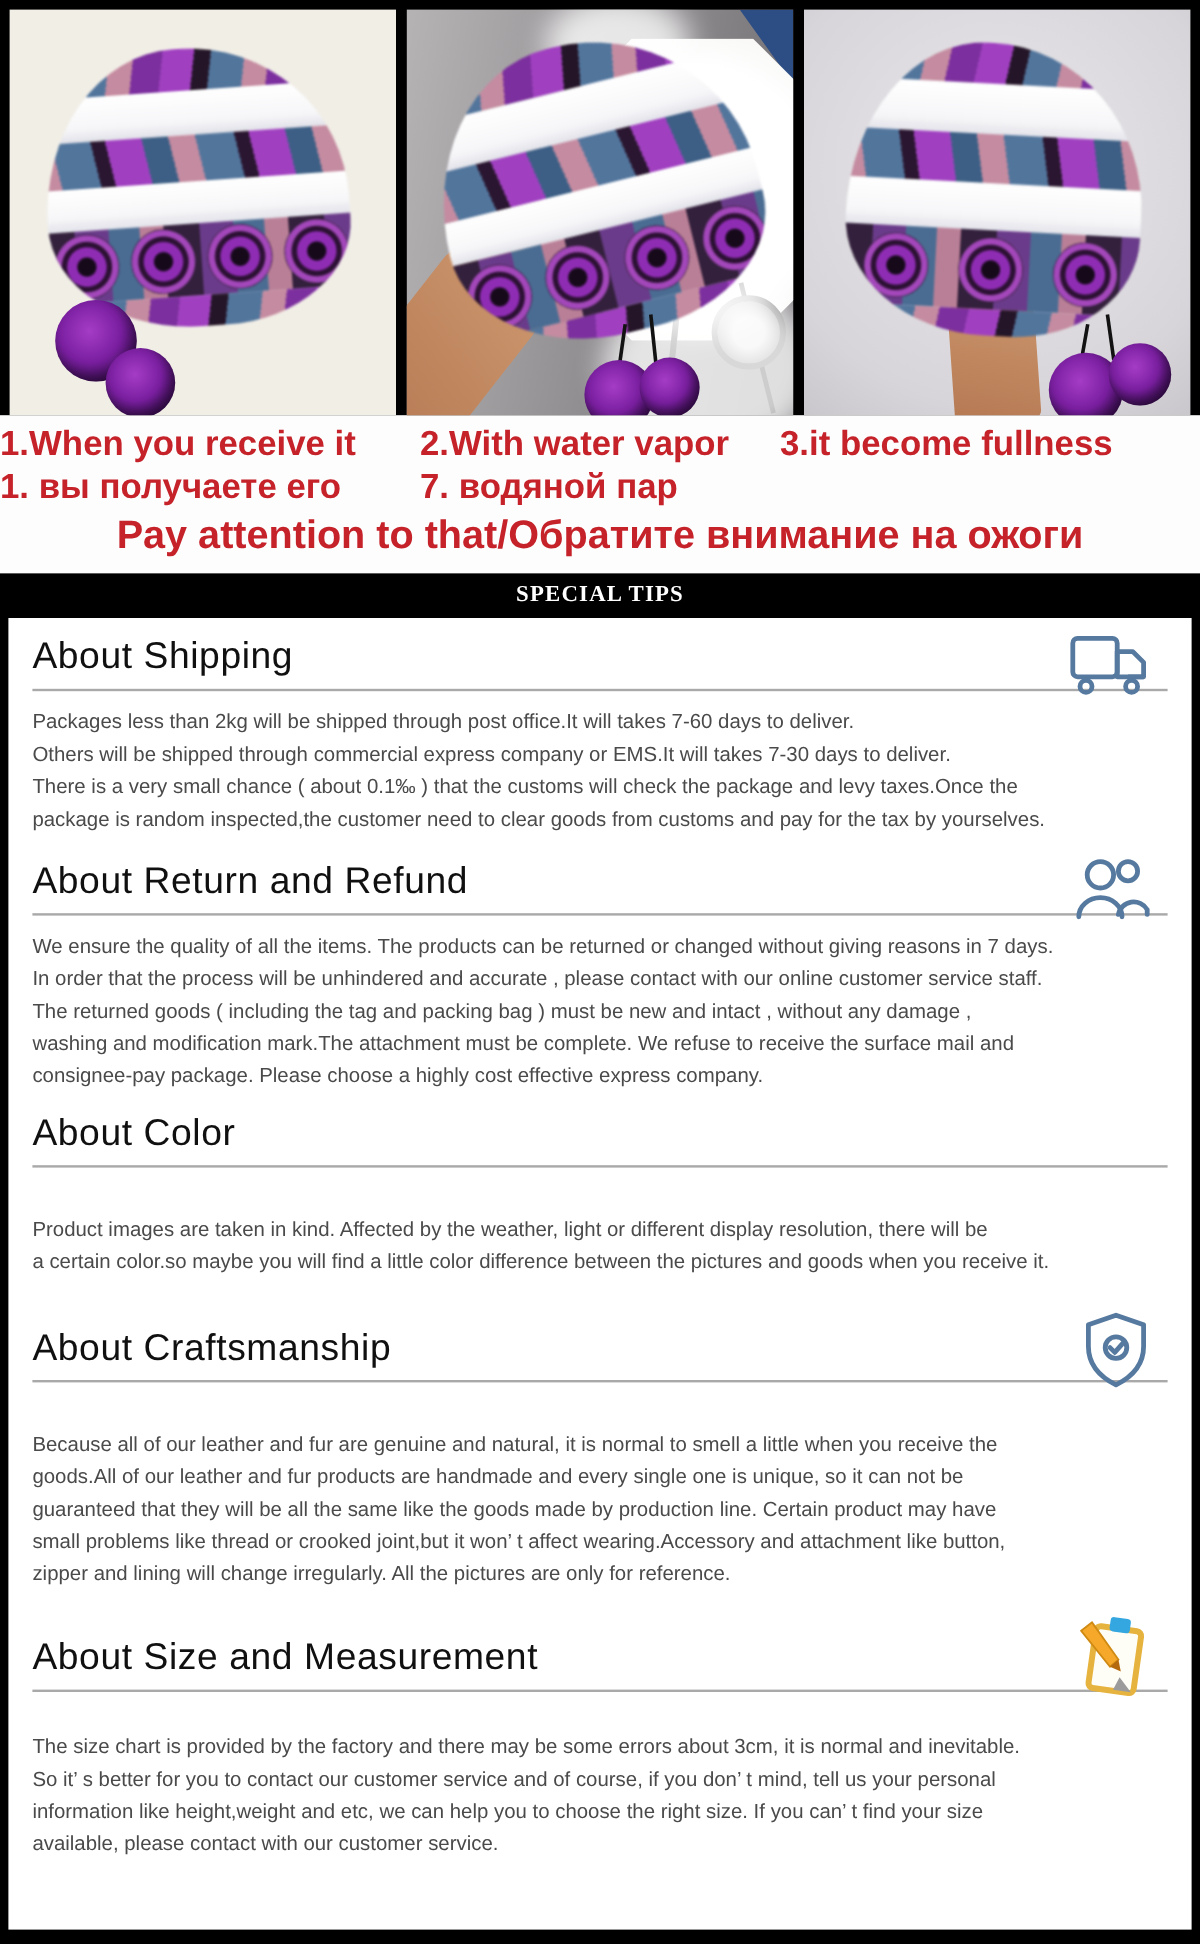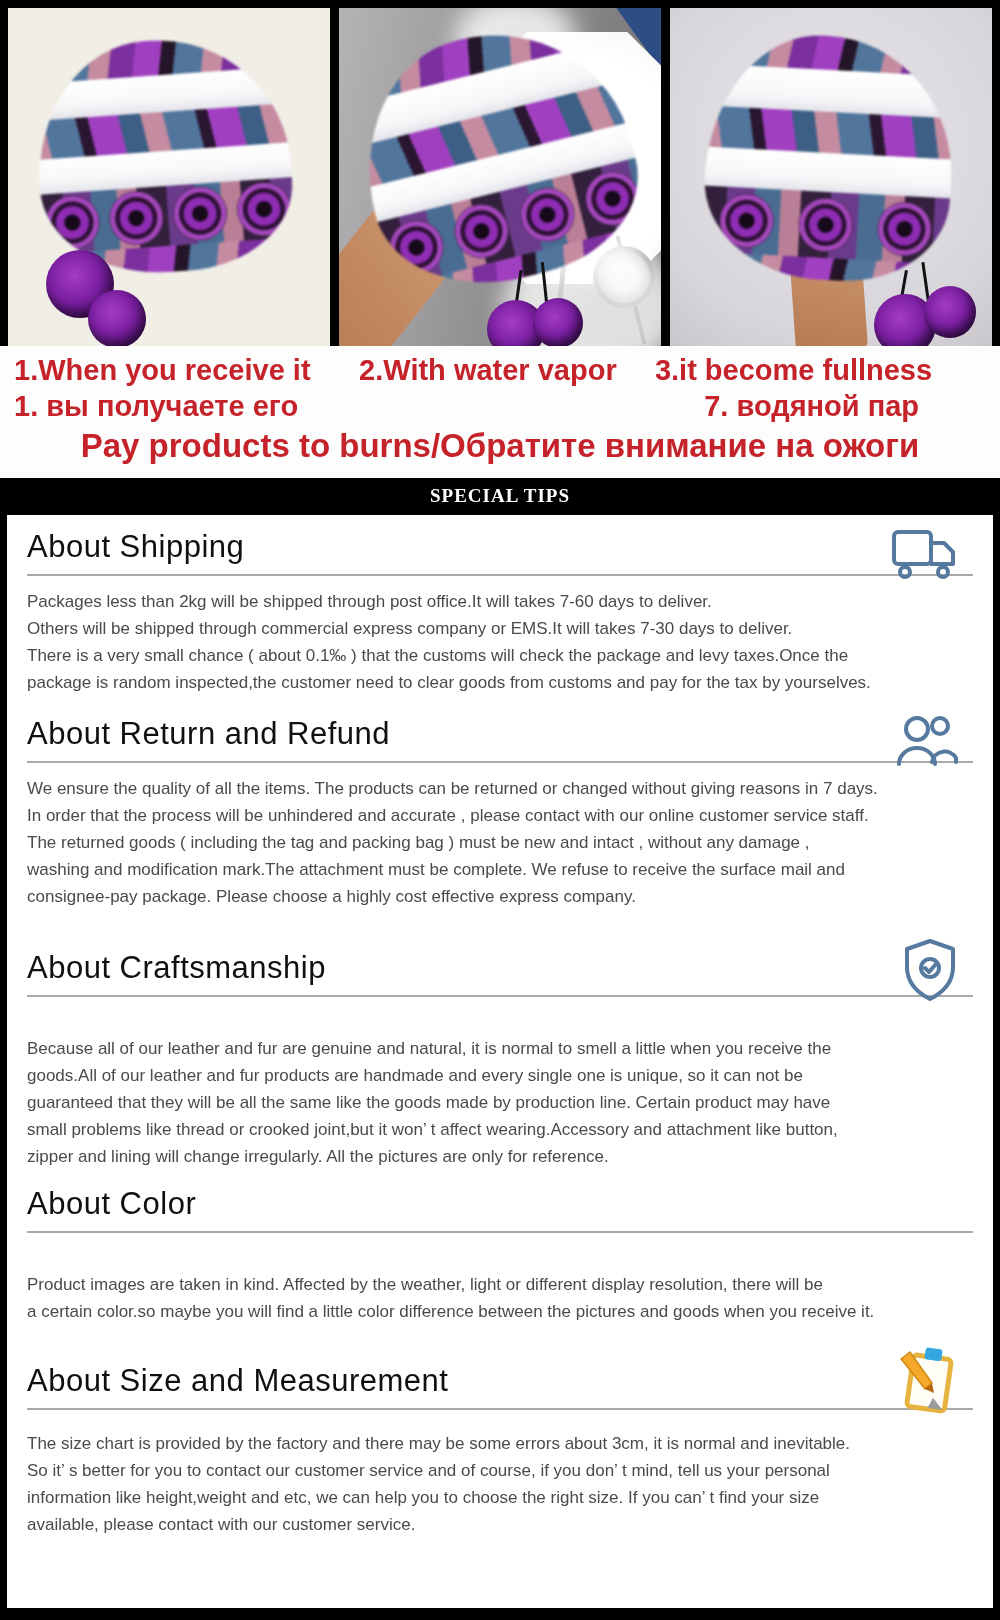--- a/index.html
+++ b/index.html
@@ -40,21 +40,21 @@
     background:radial-gradient(circle,#ffffff 0 58%,#f0efec 100%);
     clip-path:polygon(30% 0,70% 0,100% 30%,100% 70%,70% 100%,30% 100%,0 70%,0 30%);}
   .steam{position:absolute;background:rgba(255,255,255,.78);border-radius:50%;filter:blur(12px);}
   .pole{position:absolute;background:#1e1e1e;}
   .metal-ring{position:absolute;right:6px;bottom:38px;width:52px;height:52px;border-radius:50%;
     background:radial-gradient(circle,#e2e2e2 0 35%,#8a8a8a 70%,#5a5a5a);border:5px solid #4e4e4e;}
   .blue-corner{position:absolute;top:0;right:0;width:72px;height:62px;background:#2c4e85;
     clip-path:polygon(38% 0,100% 0,100% 100%);}
   
   .captions{background:#fdfdfd;padding:6px 0 10px 0;flex:0 0 auto;}
-  .cap-row{display:flex;padding-left:14px;font-weight:bold;font-size:29px;line-height:36px;justify-content:space-between;}
+  .cap-row{display:flex;font-weight:bold;font-size:29px;line-height:36px;}
   .cap-row span:nth-child(1){flex:0 0 35%;}
   .cap-row span:nth-child(2){flex:0 0 30%;}
   .cap-row span:nth-child(3){flex:0 0 35%;}
   .cap-warning{font-weight:bold;font-size:33px;line-height:44px;text-align:center;}
   
   .tips{background:#000;color:#fff;text-align:center;font-family:"Liberation Serif",serif;
     font-weight:bold;font-size:19px;letter-spacing:1px;padding:7px 0 8px 0;flex:0 0 auto;}
   
   .content{background:#fff;margin:0 7px 12px 7px;padding:4px 20px 0 20px;flex:1 1 auto;overflow:hidden;}
   .sec-head{display:flex;align-items:flex-end;}
@@ -64,21 +64,21 @@
   .sec p{font-size:17px;line-height:27px;color:#4a4a4a;margin:0;white-space:pre-line;}
   .sec1 .sec-head{margin-top:10px;}
   .sec1 p{margin-top:12px;}
   .sec2 .sec-head{margin-top:16px;}
   .sec2 p{margin-top:12px;}
   .sec3 .sec-head{margin-top:28px;}
   .sec3 p{margin-top:38px;}
   .sec4 .sec-head{margin-top:16px;}
   .sec4 p{margin-top:38px;}
   .sec5 .sec-head{margin-top:20px;}
-  .sec5 p{margin-top:20px;}
+  .sec5 p{margin-top:32px;}
   .footer-note{margin-top:10px;text-align:center;font-size:19px;line-height:30px;
     color:#6e94c2;white-space:pre-line;}
   
   .svgicon{display:block;}
   .color-wheel{width:62px;height:62px;border-radius:50%;position:relative;
     background:conic-gradient(#9ed8f8 0 14%,#2f8ef0 14% 31%,#35c3f2 31% 47%,#ffd23c 47% 66%,#ee2f2a 66% 84%,#c7a6ef 84% 100%);}
   .color-wheel::after{content:"";position:absolute;inset:19px;background:#fff;border-radius:50%;}
 </style>
 </head>
 <body>
@@ -164,21 +164,21 @@
   <div class="captions" style="color:#c5222a;">
     <div class="cap-row">
       <span>1.When you receive it</span>
       <span>2.With water vapor</span>
       <span>3.it become fullness</span>
     </div>
     <div class="cap-row">
       <span>1. вы получаете его</span>
       <span>7. водяной пар</span>
     </div>
-    <div class="cap-warning">Pay products to burns/Обратите внимание на ожоги</div>
+    <div class="cap-warning">Pay attention to that/Обратите внимание на ожоги</div>
   </div>
 
   <div class="tips">SPECIAL TIPS</div>
 
   <div class="content">
 
     <div class="sec sec1">
       <div class="sec-head">
         <h2 class="sec-title">About Shipping</h2>
         <span class="sec-icon">
@@ -211,49 +211,49 @@
         </span>
       </div>
       <div class="rule"></div>
       <p>We ensure the quality of all the items. The products can be returned or changed without giving reasons in 7 days.
 In order that the process will be unhindered and accurate , please contact with our online customer service staff.
 The returned goods ( including the tag and packing bag ) must be new and intact , without any damage ,
 washing and modification mark.The attachment must be complete. We refuse to receive the surface mail and
 consignee-pay package. Please choose a highly cost effective express company.</p>
     </div>
 
+    <div class="sec sec4">
+      <div class="sec-head">
+        <h2 class="sec-title">About Color</h2>
+        <span class="sec-icon">
+          <span class="color-wheel"></span>
+        </span>
+      </div>
+      <div class="rule"></div>
+      <p>Product images are taken in kind. Affected by the weather, light or different display resolution, there will be
+a certain color.so maybe you will find a little color difference between the pictures and goods when you receive it.</p>
+    </div>
+
     <div class="sec sec3">
       <div class="sec-head">
         <h2 class="sec-title">About Craftsmanship</h2>
         <span class="sec-icon">
           <svg class="svgicon" width="58" height="64" viewBox="0 0 58 64" fill="none" stroke="#56799f" stroke-width="4" stroke-linejoin="round" stroke-linecap="round">
             <path d="M29 3 L52 11 V29 C52 44 43 54 29 61 C15 54 6 44 6 29 V11 Z"></path>
             <circle cx="29" cy="30" r="9"></circle>
             <path d="M24 30 l4 4 l7 -8"></path>
           </svg>
         </span>
       </div>
       <div class="rule"></div>
       <p>Because all of our leather and fur are genuine and natural, it is normal to smell a little when you receive the
 goods.All of our leather and fur products are handmade and every single one is unique, so it can not be
 guaranteed that they will be all the same like the goods made by production line. Certain product may have
 small problems like thread or crooked joint,but it won’ t affect wearing.Accessory and attachment like button,
 zipper and lining will change irregularly. All the pictures are only for reference.</p>
-    </div>
-
-    <div class="sec sec4">
-      <div class="sec-head">
-        <h2 class="sec-title">About Color</h2>
-        <span class="sec-icon">
-          <span class="color-wheel"></span>
-        </span>
-      </div>
-      <div class="rule"></div>
-      <p>Product images are taken in kind. Affected by the weather, light or different display resolution, there will be
-a certain color.so maybe you will find a little color difference between the pictures and goods when you receive it.</p>
     </div>
 
     <div class="sec sec5">
       <div class="sec-head">
         <h2 class="sec-title">About Size and Measurement</h2>
         <span class="sec-icon">
           <svg class="svgicon" width="66" height="70" viewBox="0 0 66 70">
             <g transform="rotate(8 36 38)">
               <rect x="17" y="12" width="38" height="52" rx="4" fill="#fffef6" stroke="#e6b33f" stroke-width="5"></rect>
               <path d="M42 52 L53 63 L38 63 Z" fill="#9b9b9b"></path>

